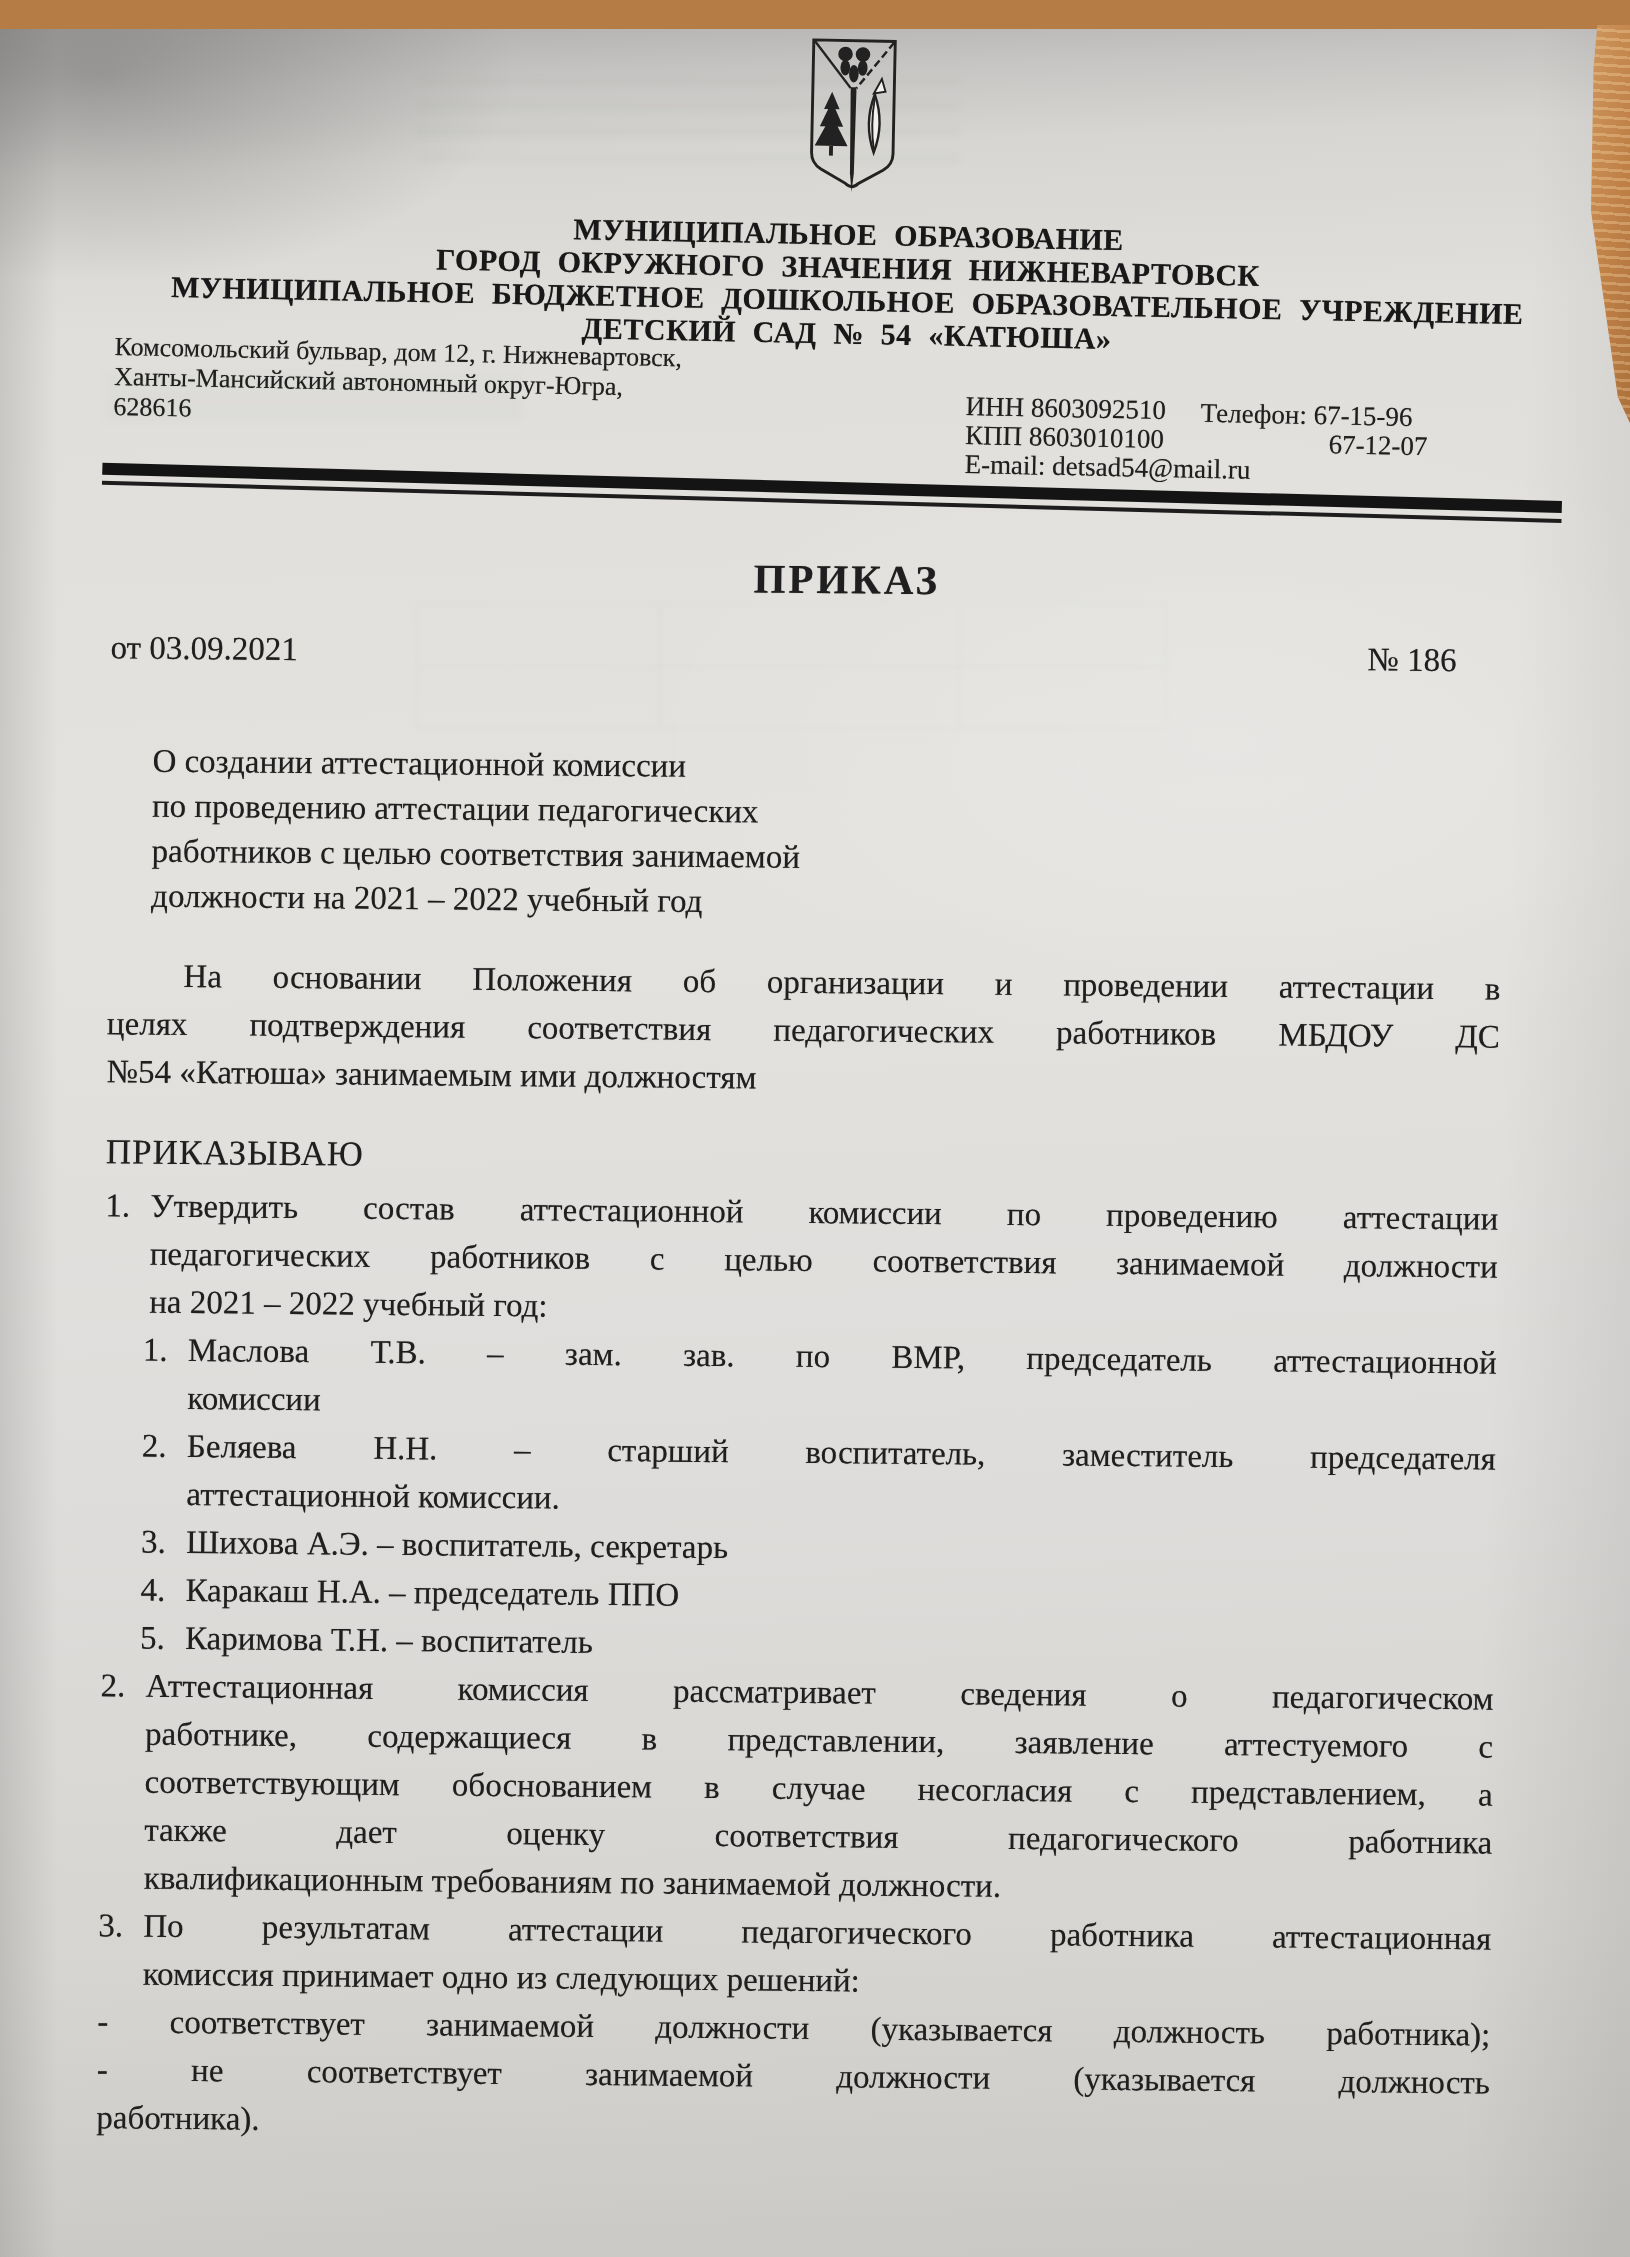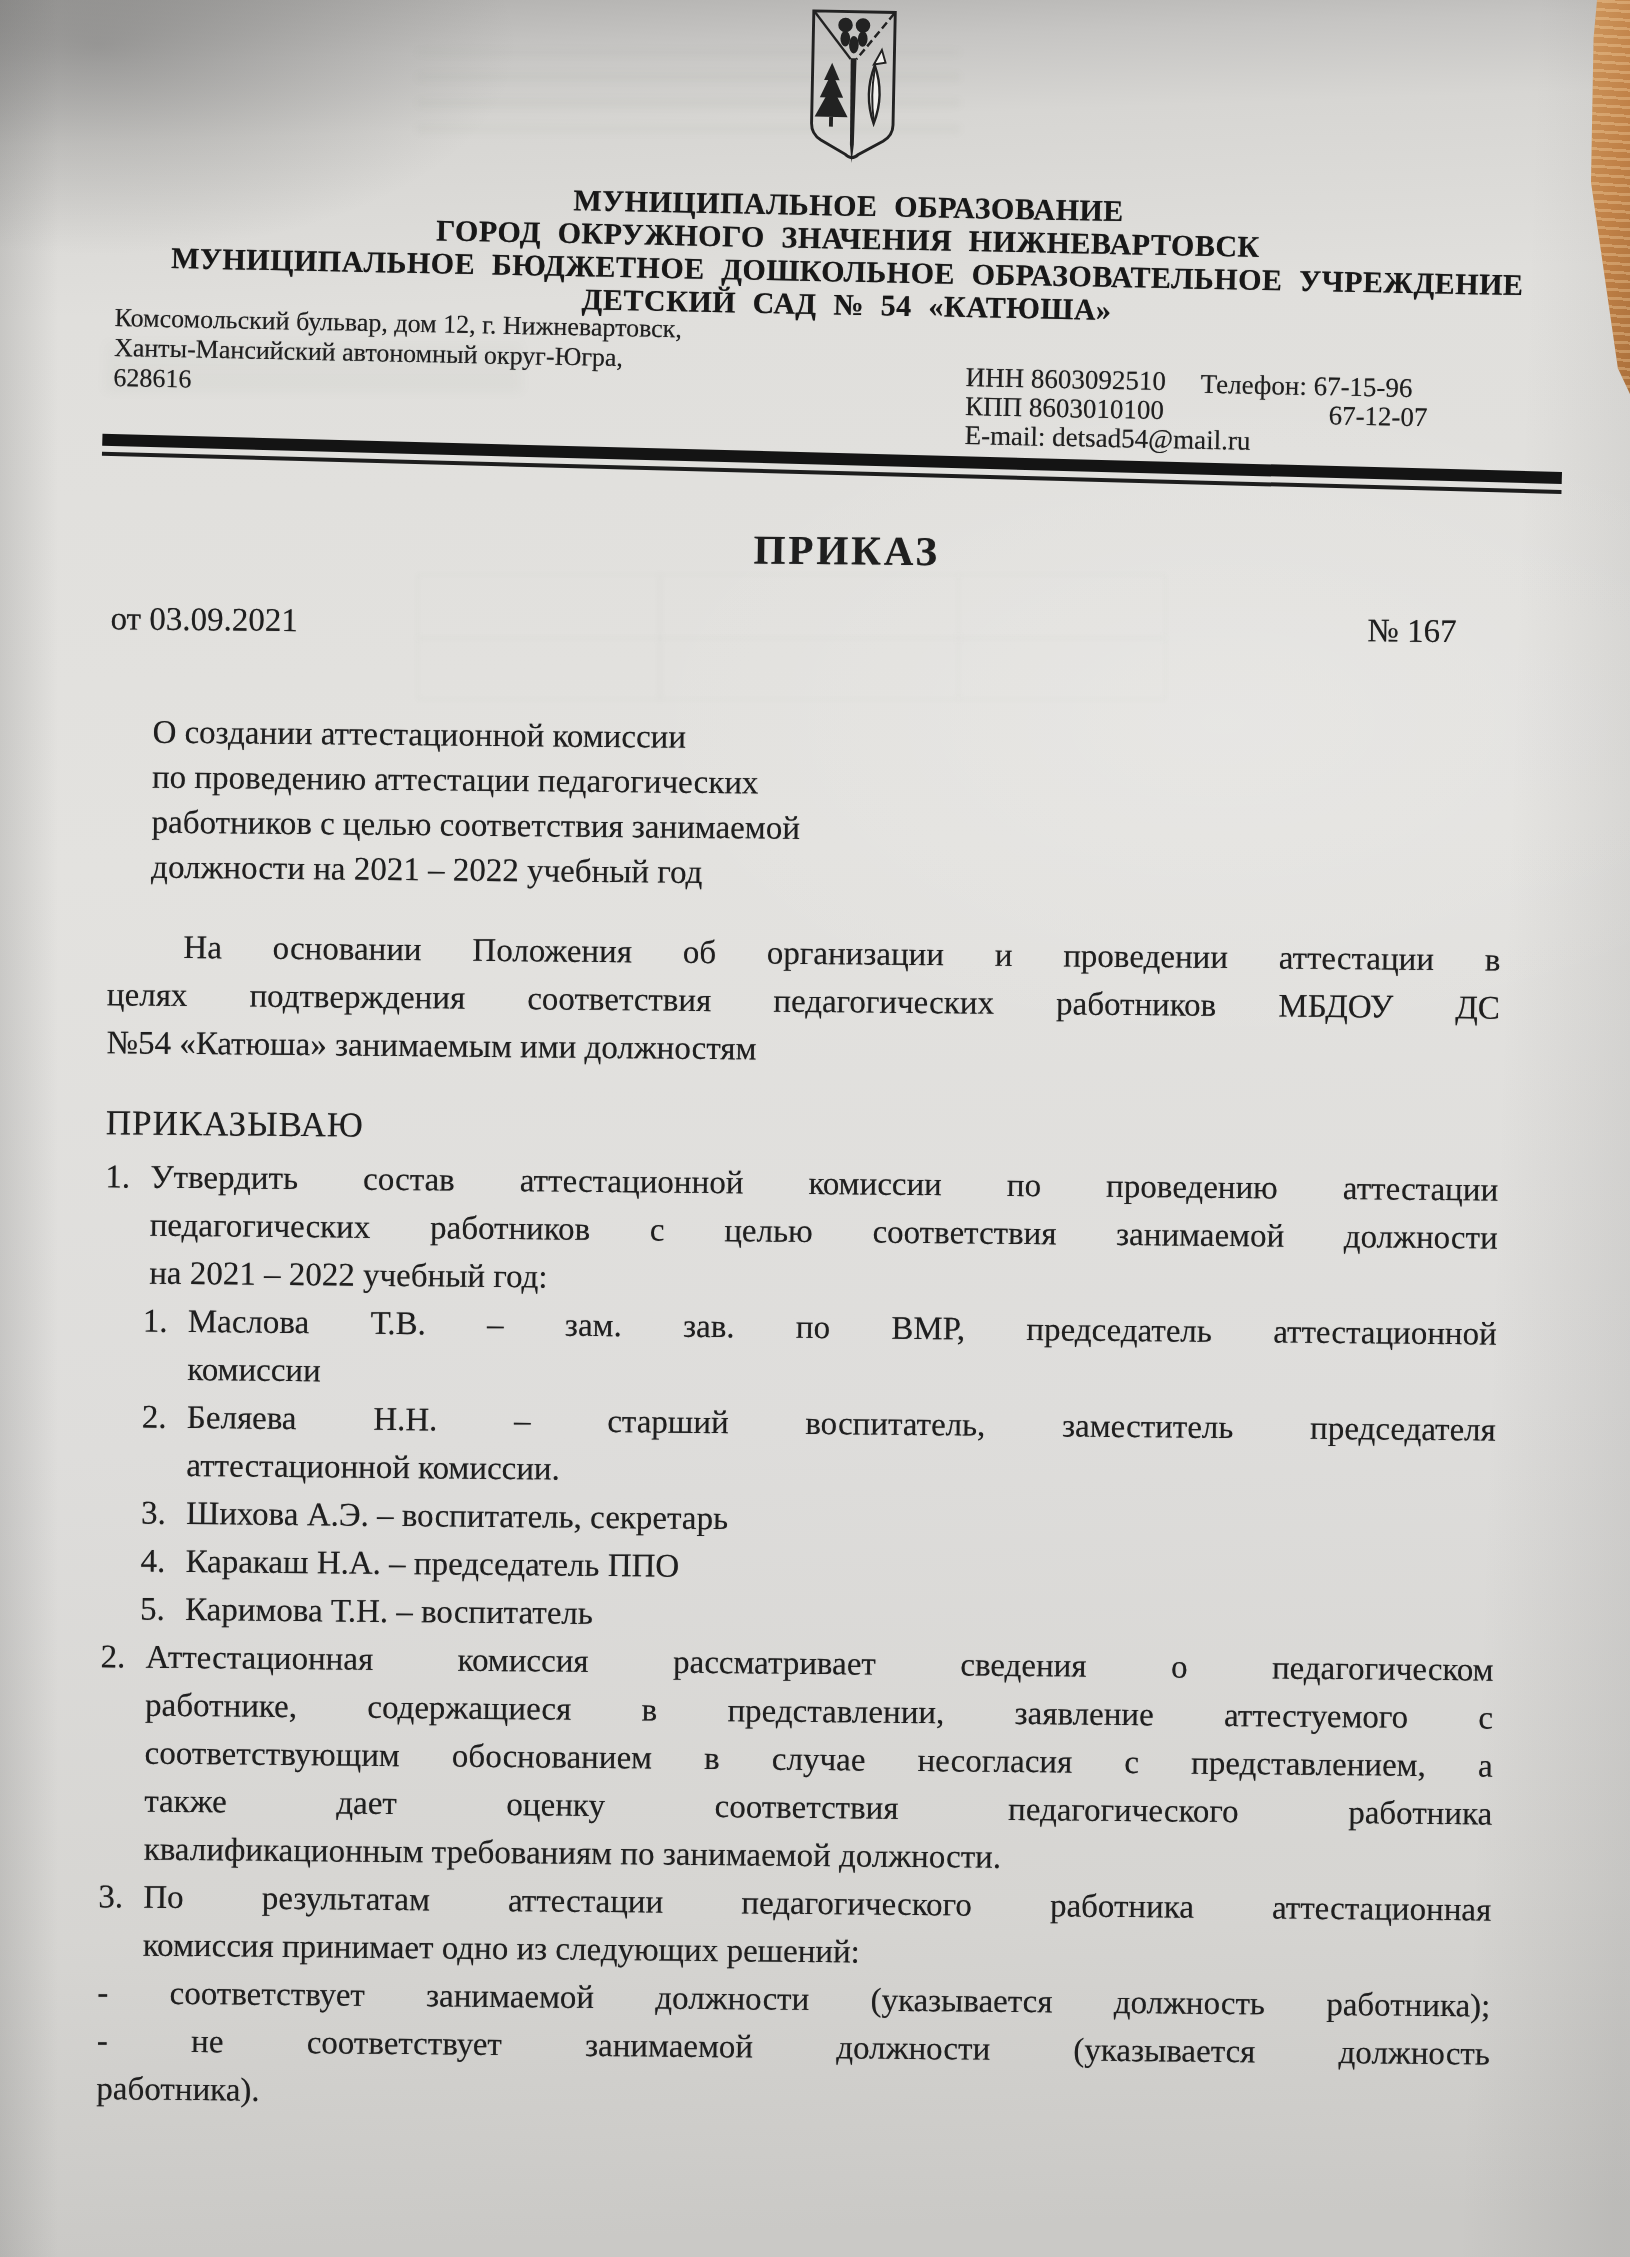--- a/index.html
+++ b/index.html
@@ -3,21 +3,21 @@
 <meta charset="utf-8">
 <style>
   html,body{margin:0;padding:0;width:1630px;height:2257px;overflow:hidden;
     background:#b57d45;font-family:"Liberation Serif","DejaVu Serif",serif;}
   .paper{position:absolute;inset:0;
     background:
       radial-gradient(873px 485px at 75% 32%, rgba(255,255,255,0.16), transparent 70%),
       radial-gradient(582px 291px at 6% 2%, rgba(55,55,55,0.30), transparent 72%),
       linear-gradient(90deg, rgba(70,70,70,0.16), rgba(0,0,0,0) 58px),
       linear-gradient(92deg, rgba(0,0,0,0) 90%, rgba(60,60,60,0.10) 99%),
-      linear-gradient(178deg,#b0afad 0px,#c6c5c3 68px,#d7d6d3 146px,#e0dfdc 320px,#e3e2df 873px,#dedddb 1456px,#d6d5d2 1941px,#cac9c6 2257px);}
+      linear-gradient(178deg,#b0afad 0px,#c6c5c3 68px,#d7d6d3 146px,#e0dfdc 320px,#e3e2df 873px,#dedddb 1456px,#d6d5d2 1941px,#cac9c6 2257px); margin-top: 29px;}
   .desk{position:absolute;top:-3.9px;right:-5.8px;width:64px;height:423px;
     background:
       repeating-linear-gradient(4deg, rgba(255,226,180,0.30) 0 2.9px, rgba(0,0,0,0) 2.9px 8.7px),
       linear-gradient(100deg,#d29d64,#c08147 55%,#a76d39);
     clip-path:polygon(40% 0,100% 0,100% 97%,72% 88%,30% 44%,34% 10%);}
   .ghost{position:absolute;pointer-events:none;}
   .ghost1{top:50px;left:417px;width:543px;height:83px;opacity:.55;filter:blur(3.9px);
     background:repeating-linear-gradient(0deg, rgba(105,122,100,0.10) 0 7.8px, rgba(0,0,0,0) 7.8px 26px);}
   .ghost2{top:342px;left:105px;width:417px;height:50px;opacity:.5;filter:blur(4.9px);
     background:linear-gradient(0deg, rgba(105,122,100,0.09), rgba(105,122,100,0.05));}
@@ -111,21 +111,21 @@
         </div>
       </div>
 
       <div class="rule"></div>
     </div>
 
     <div class="title">ПРИКАЗ</div>
 
     <div class="num-row">
       <span>от 03.09.2021</span>
-      <span>№ 167</span>
+      <span>№ 186</span>
     </div>
 
     <div class="subject">
       <div>О создании аттестационной комиссии</div>
       <div>по проведению аттестации педагогических</div>
       <div>работников с целью соответствия занимаемой</div>
       <div>должности на 2021 – 2022 учебный год</div>
     </div>
 
     <div class="preamble">

